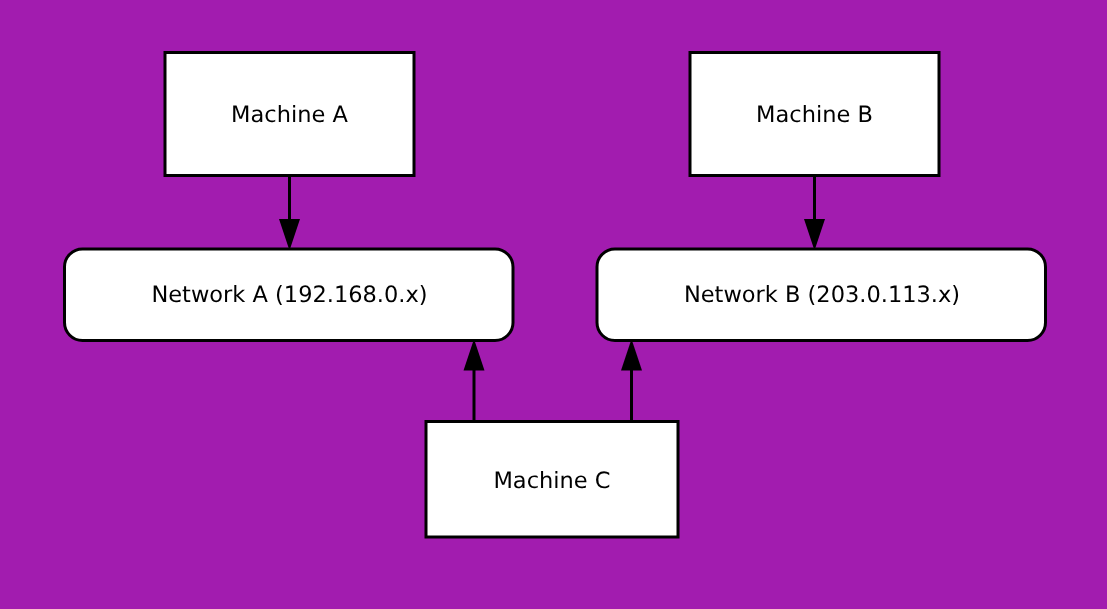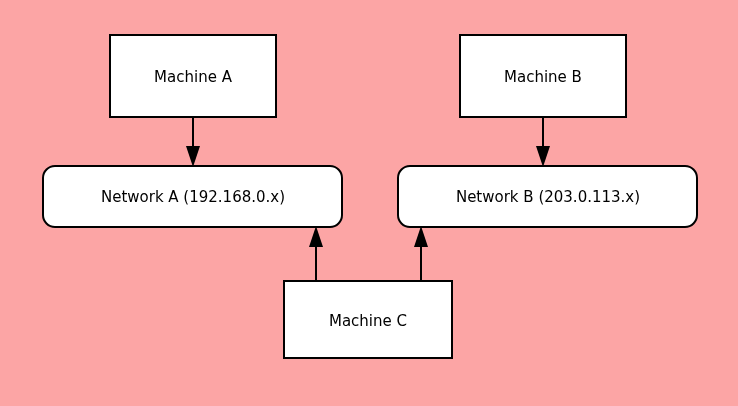--- a/index.html
+++ b/index.html
@@ -7,21 +7,21 @@
     padding: 0;
     background: #ffffff;
   }
   body {
     font-family: "DejaVu Sans", "Liberation Sans", sans-serif;
   }
   #diagram-canvas {
     position: relative;
     width: 738px;
     height: 406px;
-    background: #fca5a5;
+    background: #a21caf;
     overflow: hidden;
   }
   #diagram-svg {
     position: absolute;
     left: 0;
     top: 0;
     width: 738px;
     height: 406px;
   }
   .node-label {

